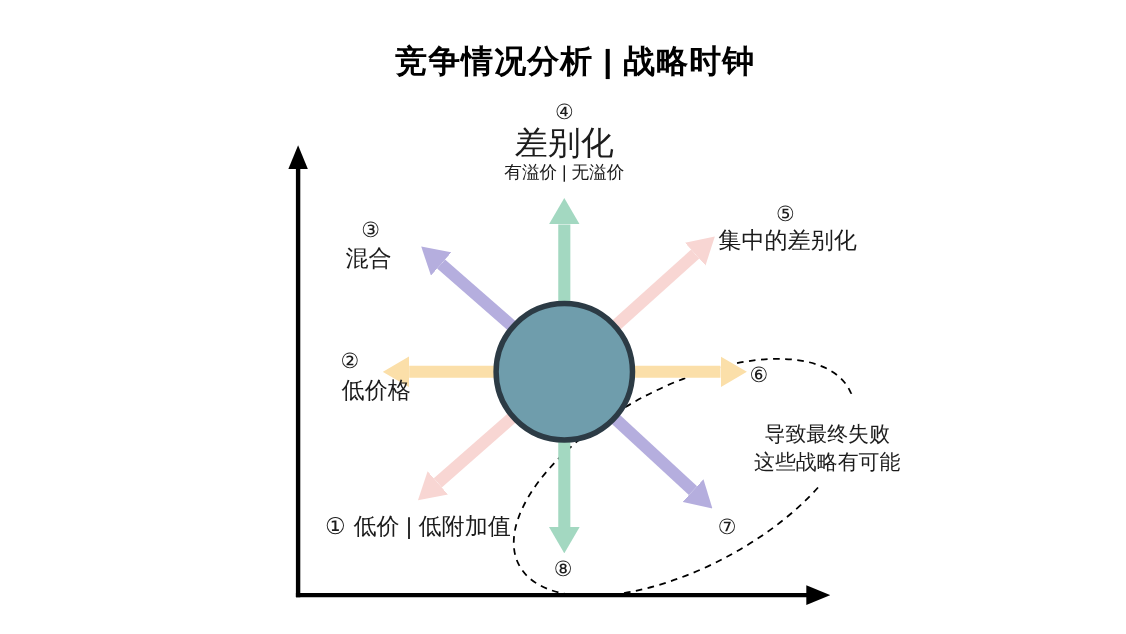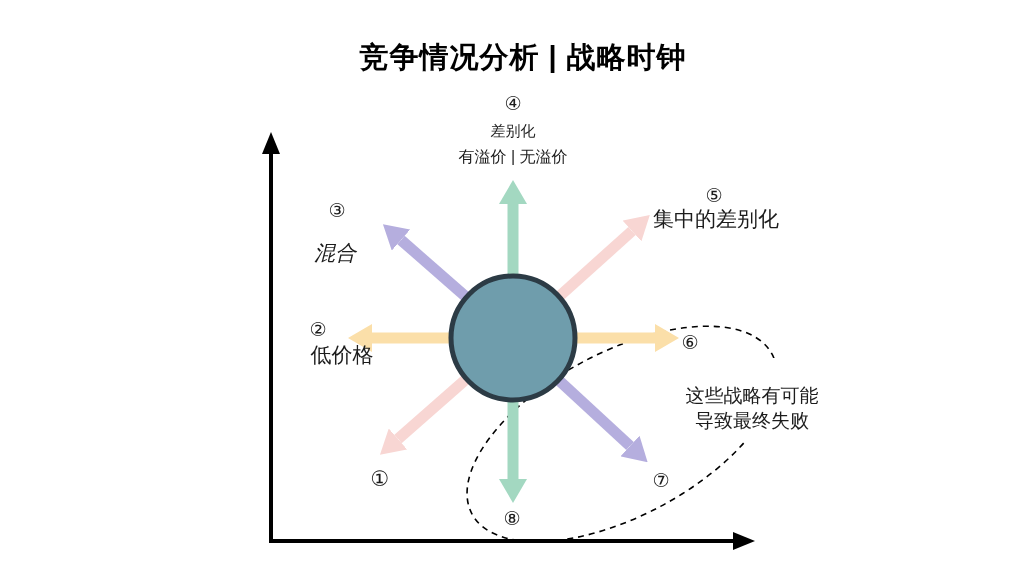--- a/index.html
+++ b/index.html
@@ -20,21 +20,21 @@
     text-align: center;
     line-height: 1.2;
   }
   .title {
     font-size: 29px;
     font-weight: 800;
     letter-spacing: 1px;
     color: #000000;
   }
   .num   { font-size: 19px; }
-  .big   { font-size: 15px; text-align: right; }
+  .big   { font-size: 30px; text-align: right; }
   .mid   { font-size: 21px; }
   .small { font-size: 16px; }
   .note  { font-size: 19px; line-height: 25px; }
   .inline-row { display: inline-flex; gap: 7px; align-items: baseline; }
 </style>
 </head>
 <body>
 
 <div class="stage">
 
@@ -76,36 +76,37 @@
     <line x1="269" y1="541" x2="735" y2="541" stroke-width="4" marker-end="url(#m-axis)" stroke="#000000"></line>
   </svg>
 
   <div class="lbl title" style="left:523px; top:57px;">竞争情况分析 | 战略时钟</div>
 
   <div class="lbl num" style="left:513px; top:104px;">④</div>
   <div class="lbl big" style="left:513px; top:131px;">差别化</div>
   <div class="lbl small" style="left:513px; top:157px;text-align:right;">有溢价 | 无溢价</div>
 
   <div class="lbl num" style="left:337px; top:211px;">③</div>
-  <div class="lbl mid" style="left:335px; top:253px;font-style:italic;">混合</div>
+  <div class="lbl mid" style="left:335px; top:235px;">混合</div>
 
   <div class="lbl num" style="left:318px; top:330px;">②</div>
   <div class="lbl mid" style="left:318px; top:355px;margin-left:24px;">低价格</div>
 
   <div class="lbl mid" style="left:380px; top:479px;">
     <span class="inline-row">
       <span>①</span>
+      <span>低价 | 低附加值</span>
     </span>
   </div>
 
   <div class="lbl num" style="left:714px; top:196px;">⑤</div>
   <div class="lbl mid" style="left:716px; top:219px;">集中的差别化</div>
 
   <div class="lbl num" style="left:690px; top:343px;">⑥</div>
   <div class="lbl num" style="left:661px; top:481px;">⑦</div>
   <div class="lbl num" style="left:512px; top:519px;">⑧</div>
 
   <div class="lbl note" style="left:752px; top:408px;">
+    <div>导致最终失败</div>
     <div>这些战略有可能</div>
-    <div>导致最终失败</div>
   </div>
 
 </div>
 
 </body></html>

